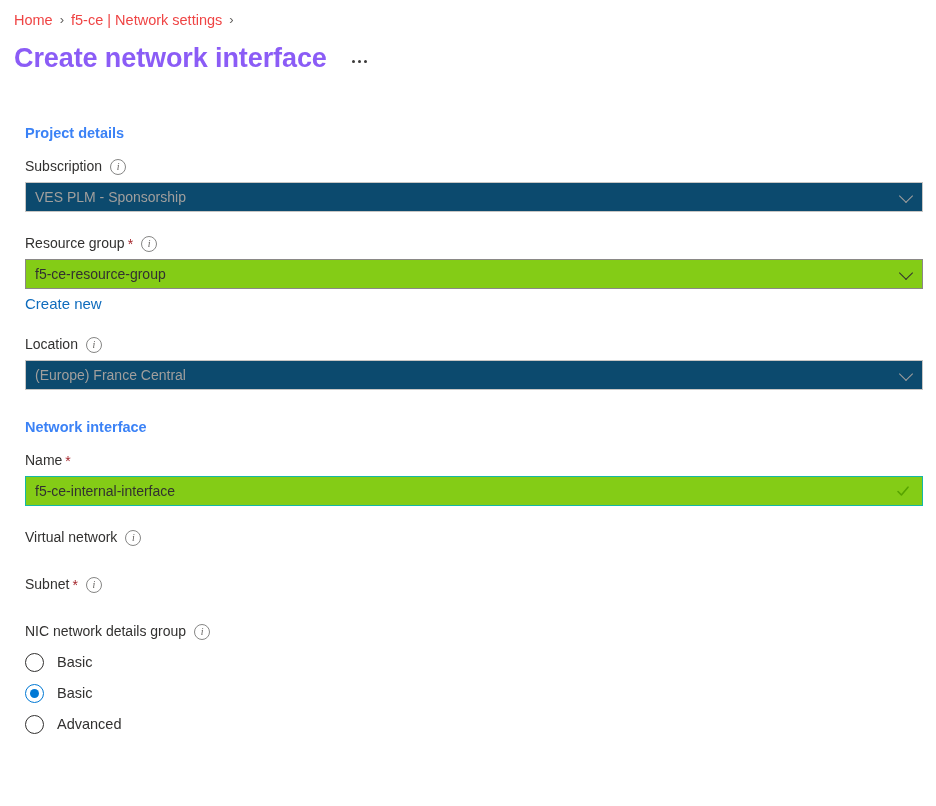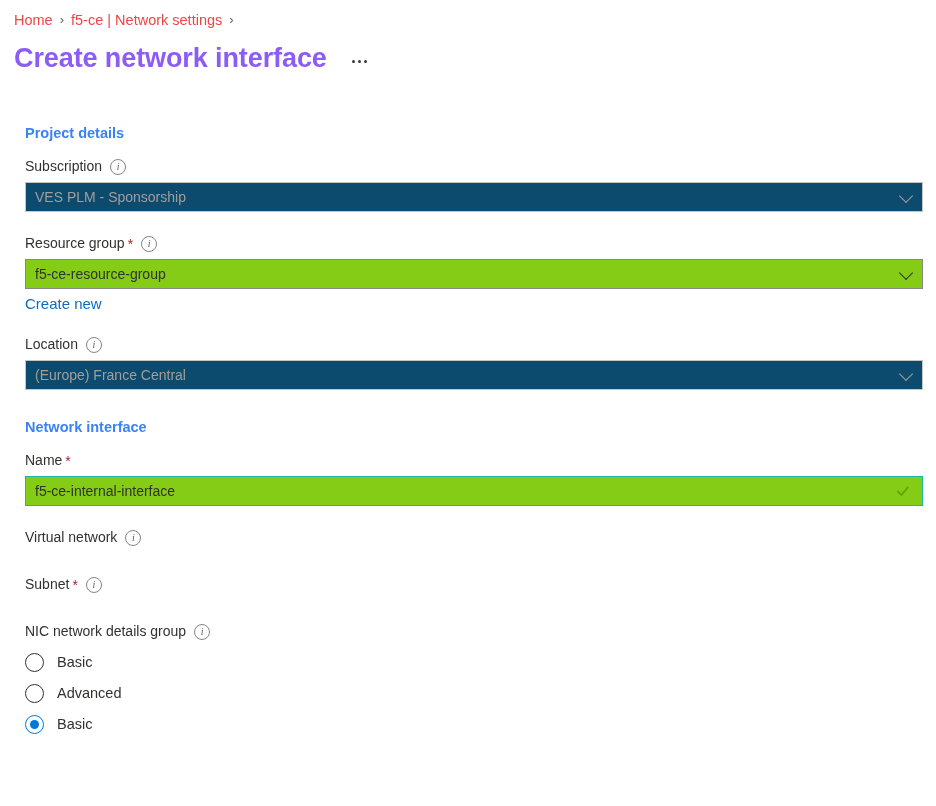--- a/index.html
+++ b/index.html
@@ -316,23 +316,23 @@
     <div class="field-label">
       <span>NIC network details group</span>
       <span class="info-icon">i</span>
     </div>
     <div class="radio-group">
       <div class="radio-row">
         <span class="radio"></span>
         <span class="radio-label">Basic</span>
       </div>
       <div class="radio-row">
+        <span class="radio on"></span>
+        <span class="radio-label">Basic</span>
+      </div>
+      <div class="radio-row">
         <span class="radio"></span>
         <span class="radio-label">Advanced</span>
       </div>
-      <div class="radio-row">
-        <span class="radio on"></span>
-        <span class="radio-label">Basic</span>
-      </div>
     </div>
   </div>
 
 </div>
 
 </body></html>

